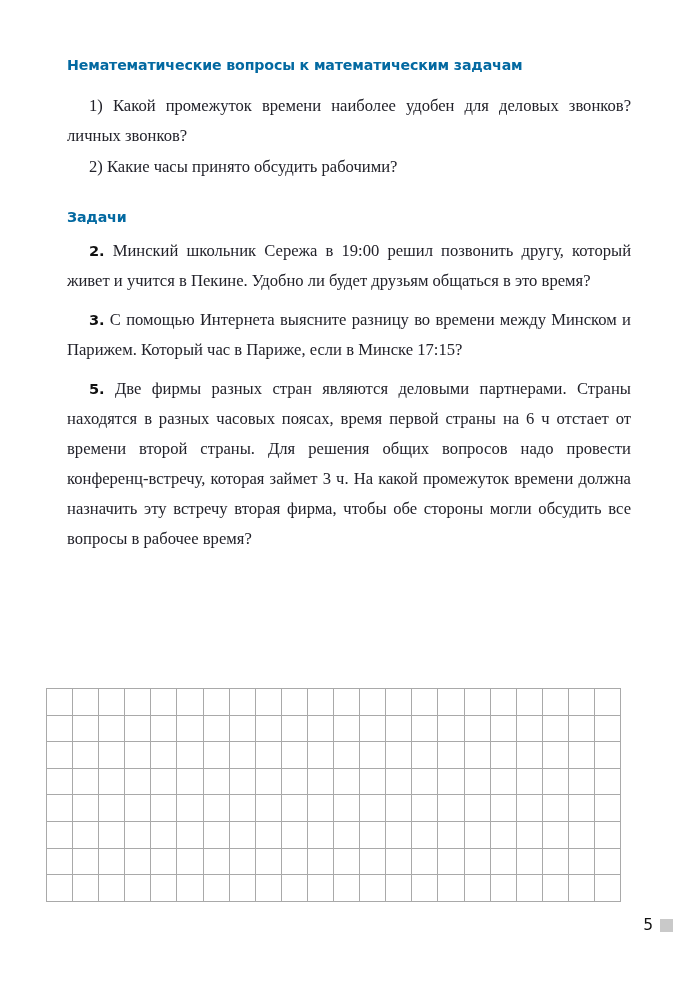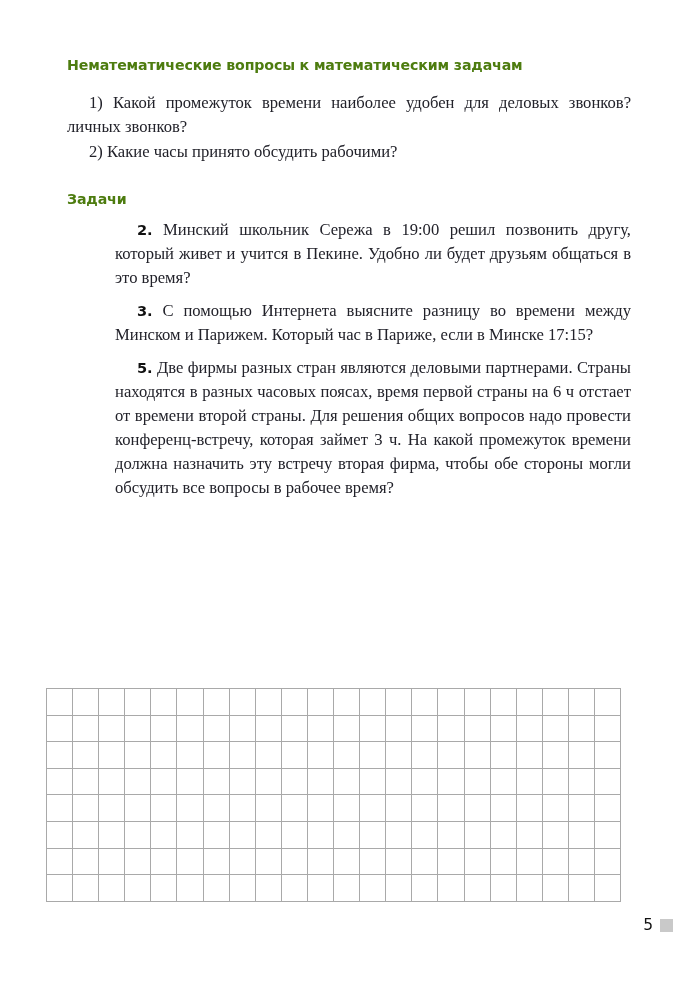--- a/index.html
+++ b/index.html
@@ -33,42 +33,42 @@
     width: 564px;
   }
 
   
   .section-heading {
     font-family: "DejaVu Sans", sans-serif;
     font-weight: bold;
     font-size: 14.2px;
     line-height: 20px;
     letter-spacing: -0.15px;
-    color: #4d7c0f;
+    color: #0369a1;
     margin: 0;
     padding: 0;
   }
   .heading-main { margin-bottom: 16px; }
   .heading-tasks { margin-top: 25px; margin-bottom: 6px; }
 
   
   .para {
     font-family: "Liberation Serif", serif;
     font-size: 16.6px;
-    line-height: 24px;
+    line-height: 30px;
     text-align: justify;
     text-justify: inter-word;
     color: #22222a;
     margin: 0 0 0 0;
     padding: 0;
     text-indent: 22px;
     hyphens: manual;
   }
   .para + .para { margin-top: 1px; }
-  .para.spaced { margin-top: 9px; margin-left: 48px; }
+  .para.spaced { margin-top: 9px; }
 
   .num {
     font-family: "DejaVu Sans", sans-serif;
     font-weight: bold;
     font-size: 14.6px;
     color: #111111;
     letter-spacing: -0.1px;
   }
 
   .qnum {

